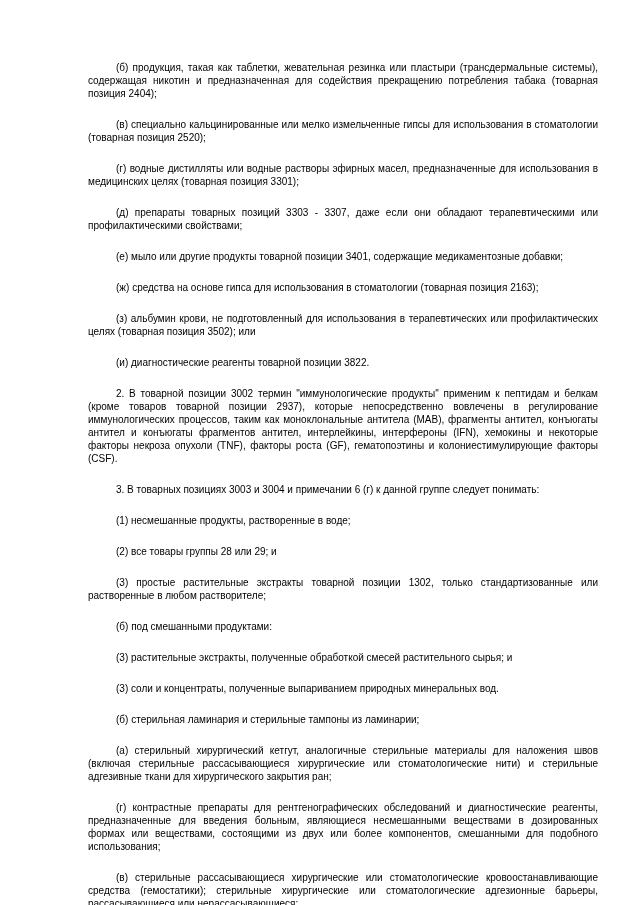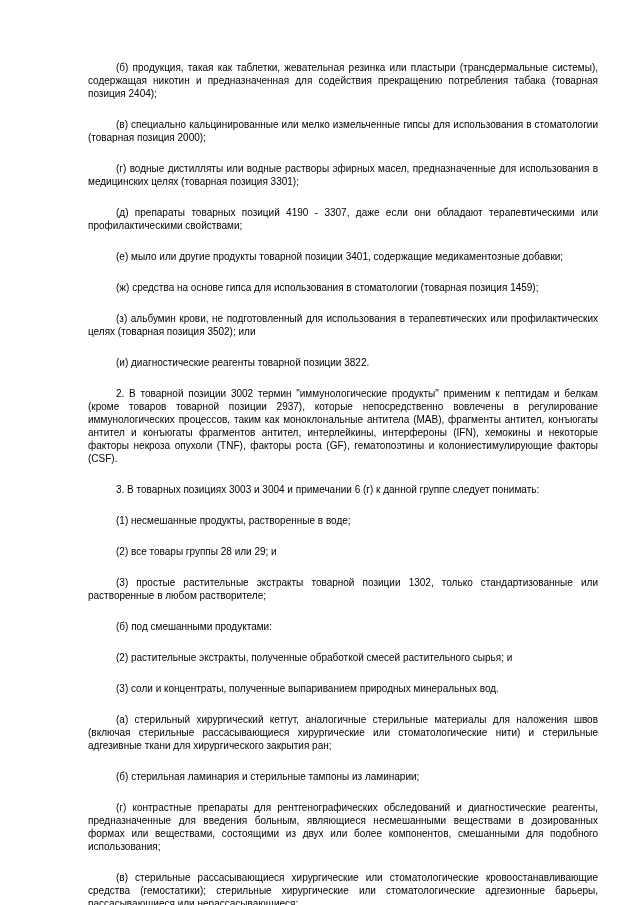--- a/index.html
+++ b/index.html
@@ -24,32 +24,32 @@
     text-align: justify;
     text-indent: 28px;
     color: #000000;
   }
 </style>
 </head>
 <body>
 
 <div class="page">
   <p class="para">(б) продукция, такая как таблетки, жевательная резинка или пластыри (трансдермальные системы), содержащая никотин и предназначенная для содействия прекращению потребления табака (товарная позиция 2404);</p>
-  <p class="para">(в) специально кальцинированные или мелко измельченные гипсы для использования в стоматологии (товарная позиция 2000);</p>
+  <p class="para">(в) специально кальцинированные или мелко измельченные гипсы для использования в стоматологии (товарная позиция 2520);</p>
   <p class="para">(г) водные дистилляты или водные растворы эфирных масел, предназначенные для использования в медицинских целях (товарная позиция 3301);</p>
-  <p class="para">(д) препараты товарных позиций 4190 - 3307, даже если они обладают терапевтическими или профилактическими свойствами;</p>
+  <p class="para">(д) препараты товарных позиций 3303 - 3307, даже если они обладают терапевтическими или профилактическими свойствами;</p>
   <p class="para">(е) мыло или другие продукты товарной позиции 3401, содержащие медикаментозные добавки;</p>
-  <p class="para">(ж) средства на основе гипса для использования в стоматологии (товарная позиция 1459);</p>
+  <p class="para">(ж) средства на основе гипса для использования в стоматологии (товарная позиция 2163);</p>
   <p class="para">(з) альбумин крови, не подготовленный для использования в терапевтических или профилактических целях (товарная позиция 3502); или</p>
   <p class="para">(и) диагностические реагенты товарной позиции 3822.</p>
   <p class="para">2. В товарной позиции 3002 термин "иммунологические продукты" применим к пептидам и белкам (кроме товаров товарной позиции 2937), которые непосредственно вовлечены в регулирование иммунологических процессов, таким как моноклональные антитела (MAB), фрагменты антител, конъюгаты антител и конъюгаты фрагментов антител, интерлейкины, интерфероны (IFN), хемокины и некоторые факторы некроза опухоли (TNF), факторы роста (GF), гематопоэтины и колониестимулирующие факторы (CSF).</p>
   <p class="para">3. В товарных позициях 3003 и 3004 и примечании 6 (г) к данной группе следует понимать:</p>
   <p class="para">(1) несмешанные продукты, растворенные в воде;</p>
   <p class="para">(2) все товары группы 28 или 29; и</p>
   <p class="para">(3) простые растительные экстракты товарной позиции 1302, только стандартизованные или растворенные в любом растворителе;</p>
   <p class="para">(б) под смешанными продуктами:</p>
-  <p class="para">(2) растительные экстракты, полученные обработкой смесей растительного сырья; и</p>
+  <p class="para">(3) растительные экстракты, полученные обработкой смесей растительного сырья; и</p>
   <p class="para">(3) соли и концентраты, полученные выпариванием природных минеральных вод.</p>
+  <p class="para">(б) стерильная ламинария и стерильные тампоны из ламинарии;</p>
   <p class="para">(а) стерильный хирургический кетгут, аналогичные стерильные материалы для наложения швов (включая стерильные рассасывающиеся хирургические или стоматологические нити) и стерильные адгезивные ткани для хирургического закрытия ран;</p>
-  <p class="para">(б) стерильная ламинария и стерильные тампоны из ламинарии;</p>
   <p class="para">(г) контрастные препараты для рентгенографических обследований и диагностические реагенты, предназначенные для введения больным, являющиеся несмешанными веществами в дозированных формах или веществами, состоящими из двух или более компонентов, смешанными для подобного использования;</p>
   <p class="para">(в) стерильные рассасывающиеся хирургические или стоматологические кровоостанавливающие средства (гемостатики); стерильные хирургические или стоматологические адгезионные барьеры, рассасывающиеся или нерассасывающиеся;</p>
 </div>
 
 </body></html>

